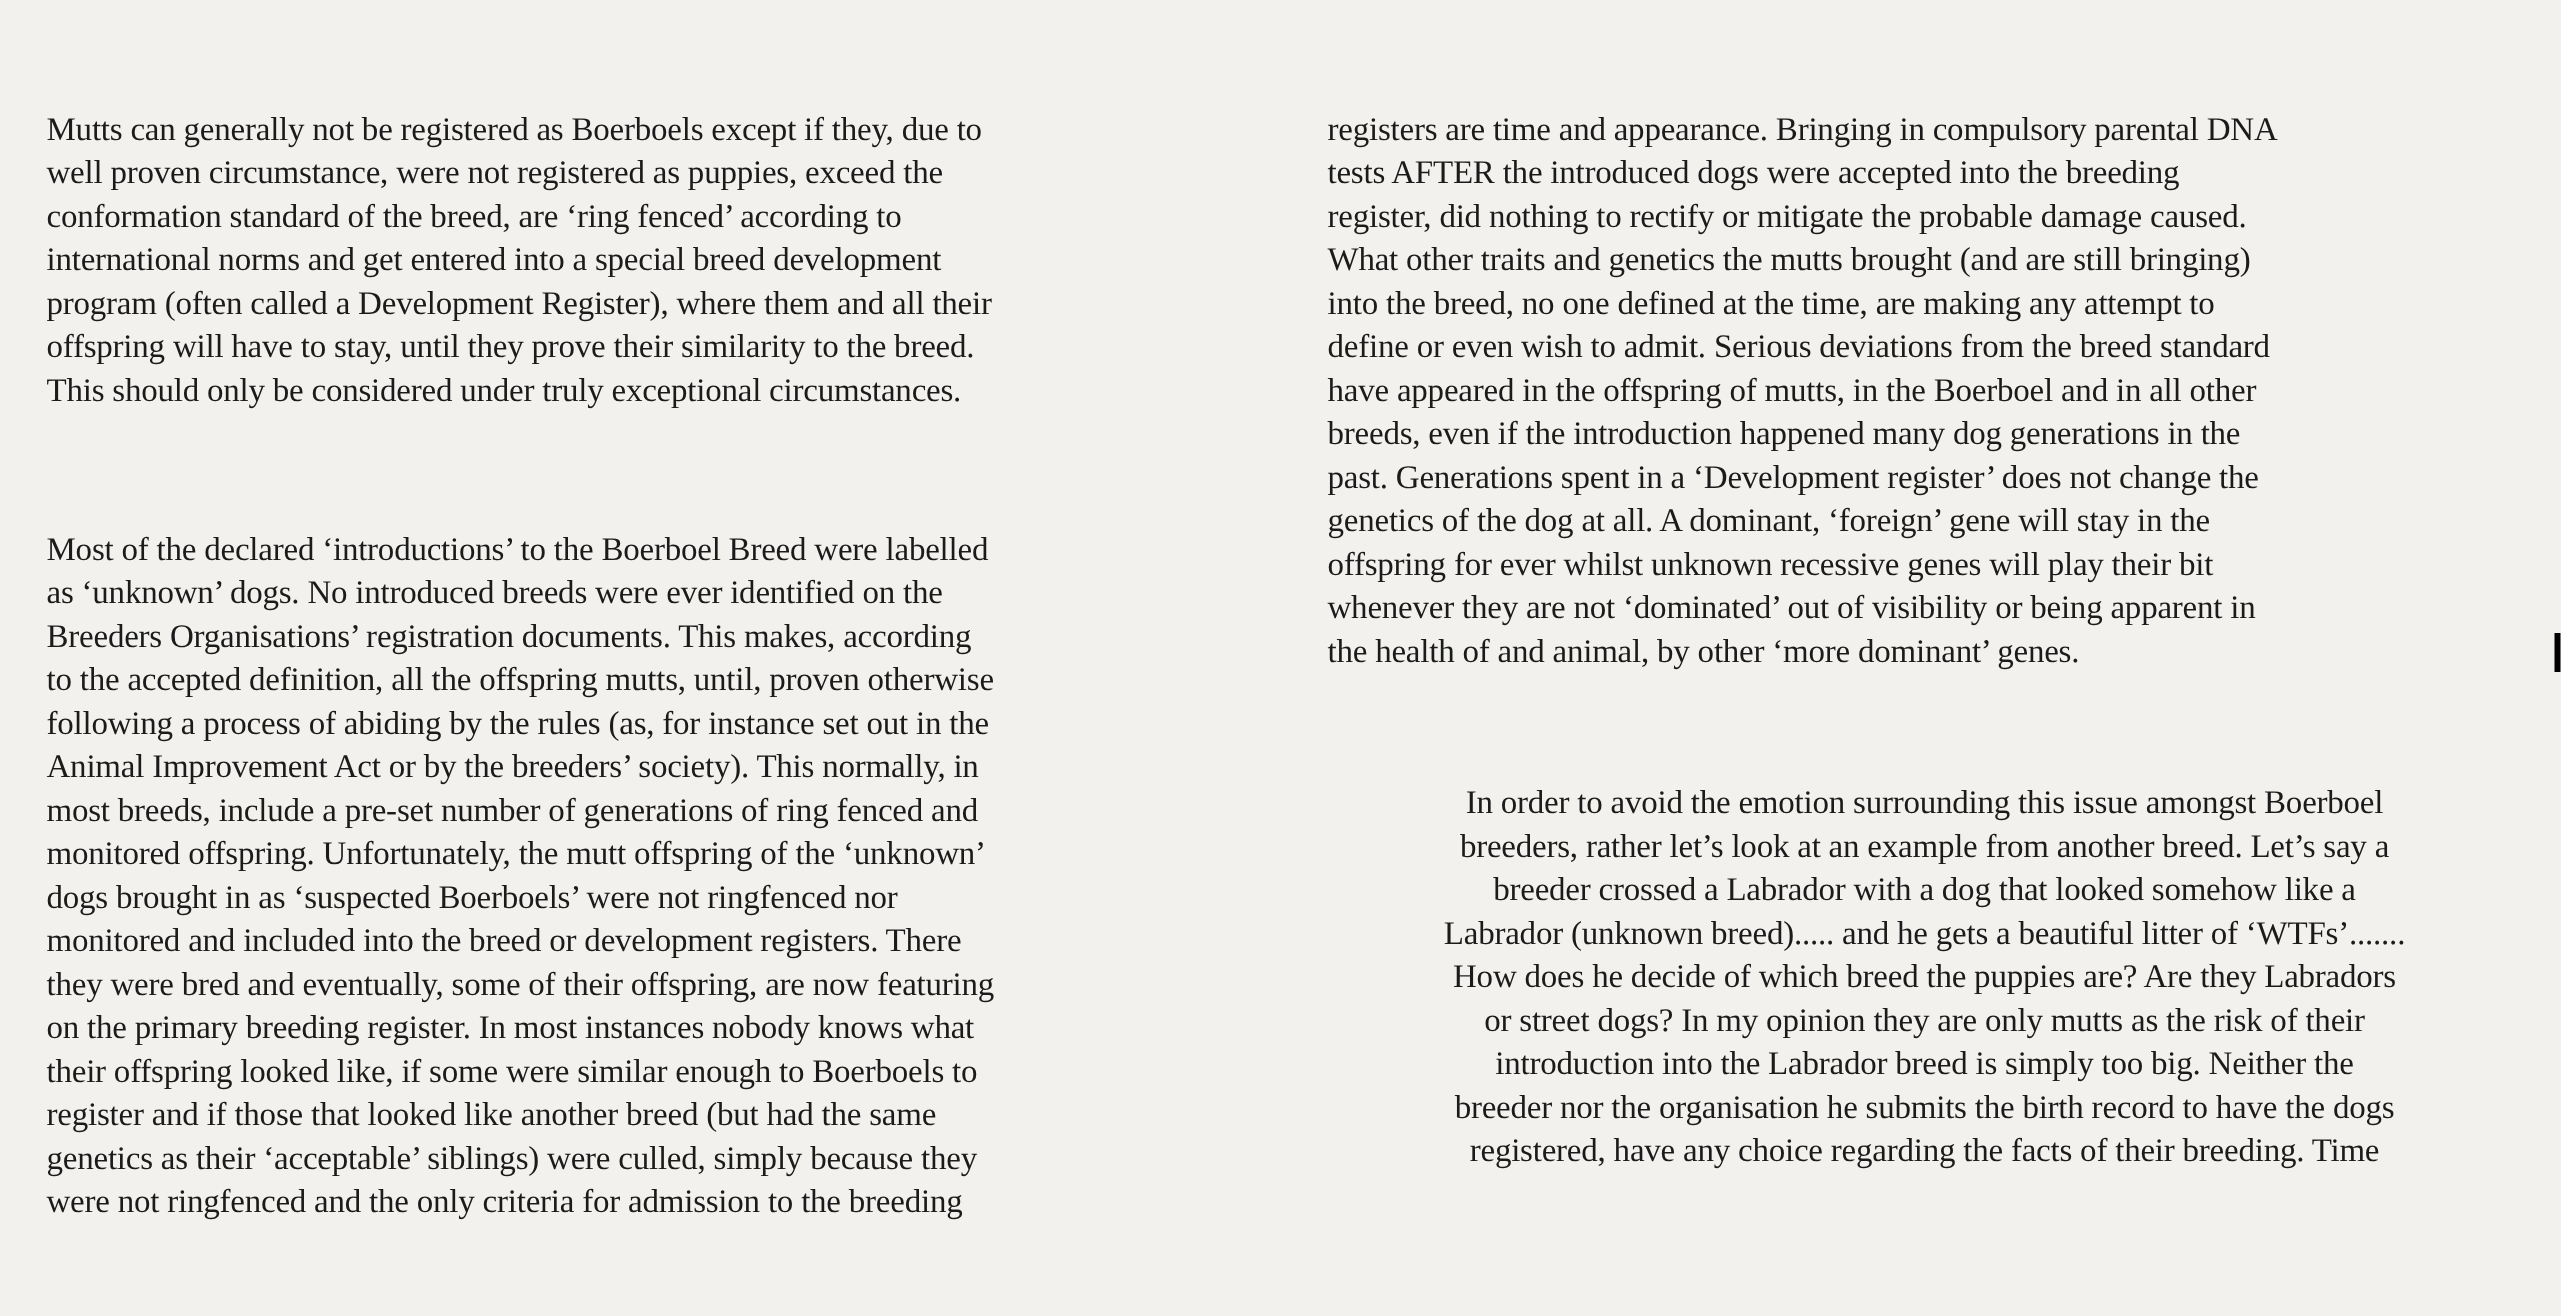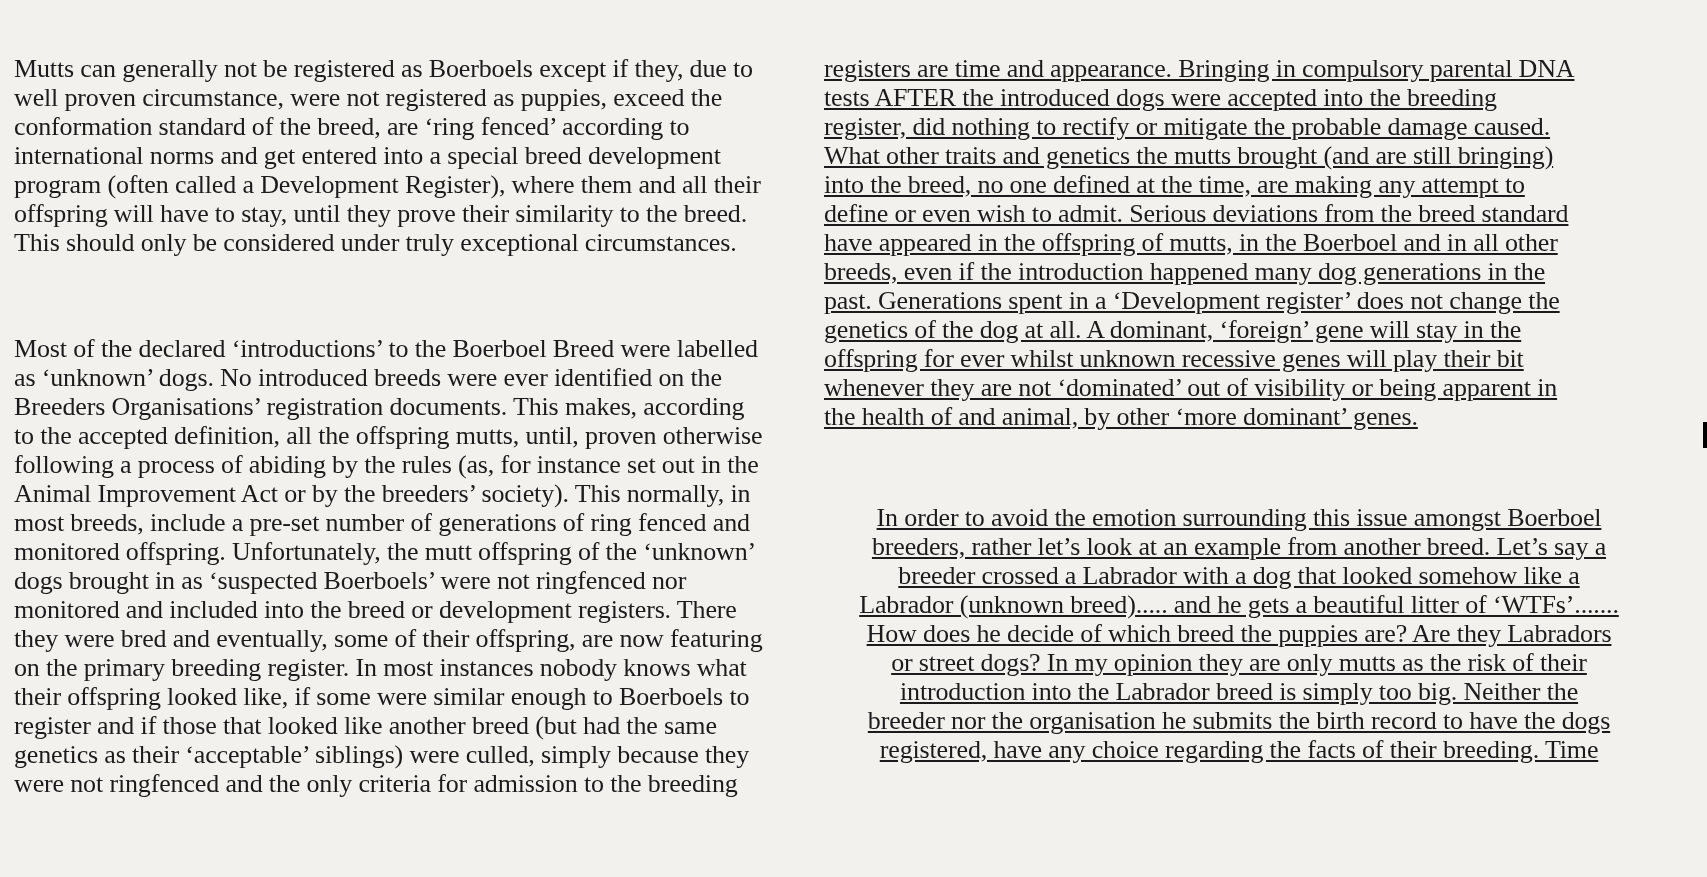--- a/index.html
+++ b/index.html
@@ -17,24 +17,24 @@
   }
   .page {
     position: absolute;
     inset: 0;
   }
   .col {
     position: absolute;
     top: 54px;
   }
   .col-left  { left: 14px;  width: 830px; }
-  .col-right { left: 824px; width: 830px; text-decoration: underline; }
+  .col-right { left: 868px; width: 830px; }
   .para {
-    margin: 0;
-    font-size: 26px;
+    margin: 17px;
+    font-size: 22px;
     line-height: 29px;
     white-space: pre-line;
     letter-spacing: -0.15px;
     overflow: visible;
   }
   .col-left  .para + .para { margin-top: 77px; }
   .col-right .para + .para { margin-top: 72px; text-align: center; }
   .caret-mark {
     position: absolute;
     left: 1703px;

